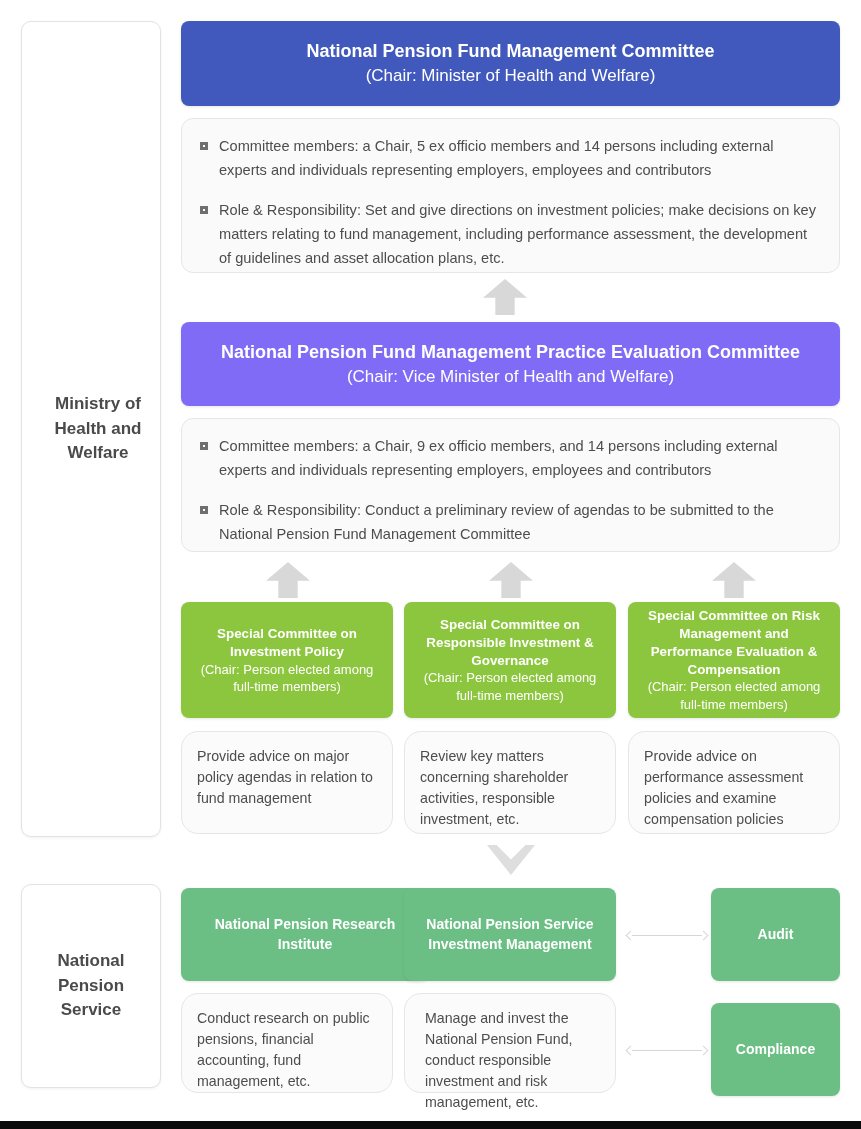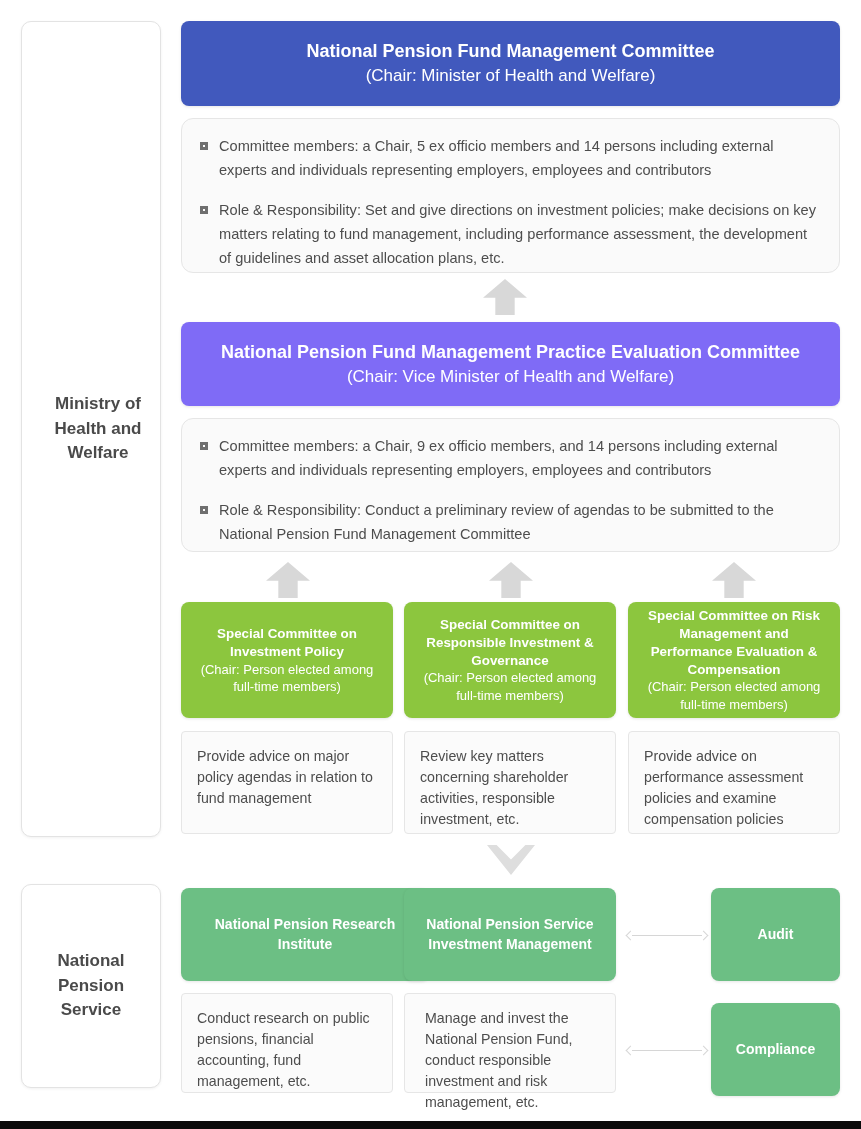--- a/index.html
+++ b/index.html
@@ -173,21 +173,21 @@
   }
   #sc-box-0 { left: 181px; }
   #sc-box-1 { left: 404px; }
   #sc-box-2 { left: 628px; }
 
   
   .desc-box {
     position: absolute;
     background: #fbfbfb;
     border: 1px solid #e6e6e6;
-    border-radius: 4px;
+    border-radius: 17px;
     padding: 14px 15px;
     font-size: 14.2px;
     line-height: 1.48;
     color: #4d4d4d;
   }
   .desc-sc { top: 731px; width: 212px; height: 103px; }
   #desc-sc-0 { left: 181px; }
   #desc-sc-1 { left: 404px; }
   #desc-sc-2 { left: 628px; }
 

